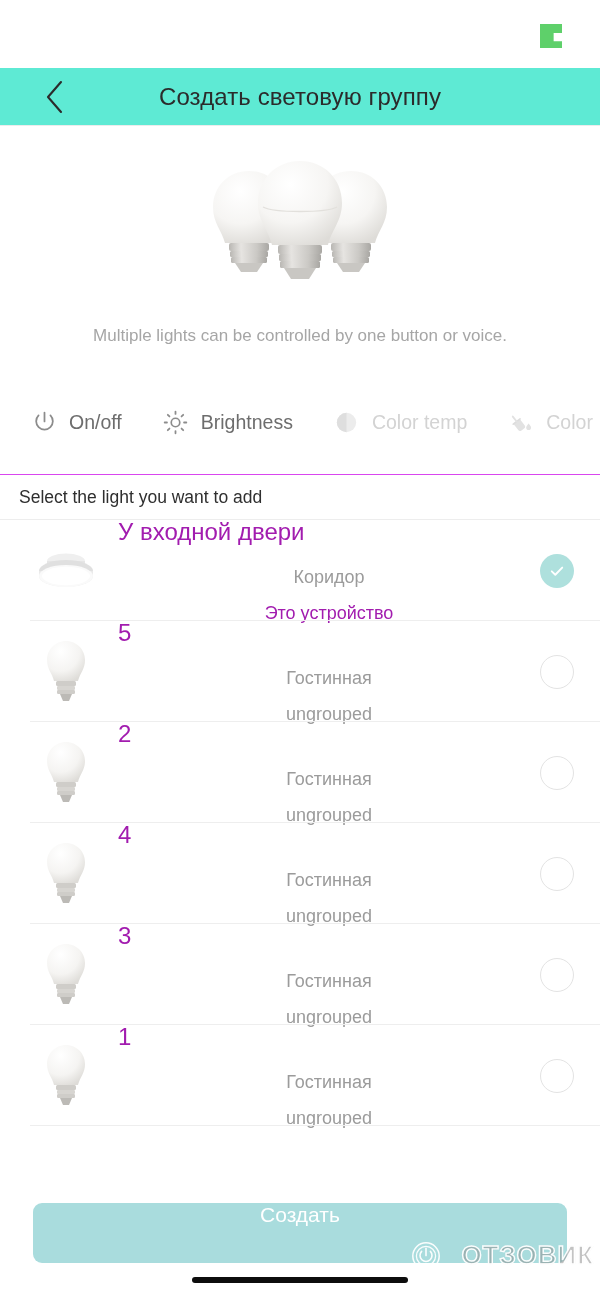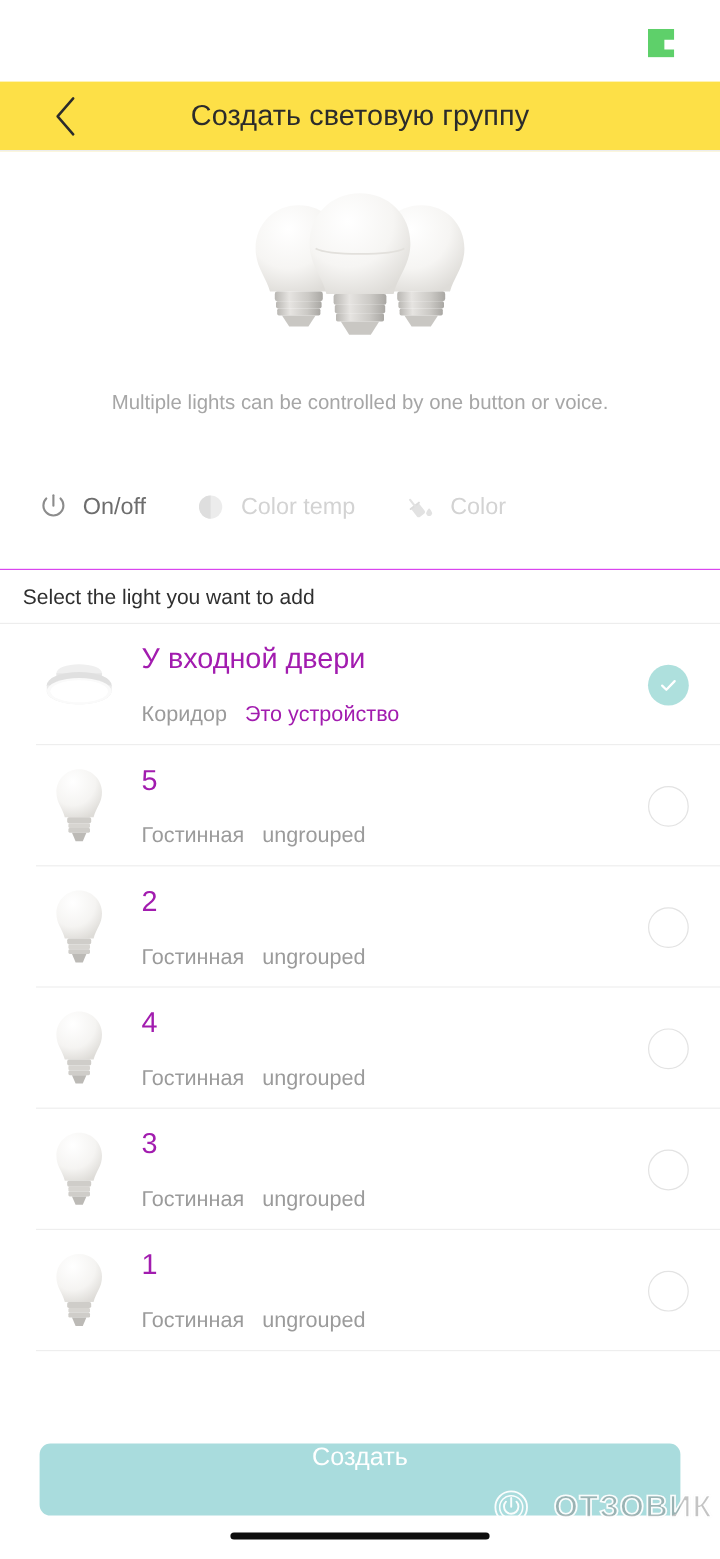--- a/index.html
+++ b/index.html
@@ -16,21 +16,21 @@
   .green-badge{
     position:absolute; right:38px; top:24px;
     width:22px; height:24px; background:#5ed06a;
     clip-path: polygon(0 0, 100% 0, 100% 38%, 62% 38%, 62% 72%, 100% 72%, 100% 100%, 0 100%);
   }
 
   
   .navbar{
     position:relative; height:58px; width:100%;
     display:flex; align-items:center; justify-content:center;
-    border-bottom:1px solid #ececec; background:#fde047;
+    border-bottom:1px solid #ececec; background:#5eead4;
   }
   .back-btn{
     position:absolute; left:38px; top:50%; transform:translateY(-50%);
     width:34px; height:34px; display:flex; align-items:center; justify-content:center;
     cursor:pointer;
   }
   .back-btn svg{ display:block; }
   .nav-title{
     font-size:24px; color:#2b2b2b; letter-spacing:.1px; font-weight:400;
   }
@@ -74,21 +74,21 @@
   .list{ width:100%; }
   .row{
     position:relative; display:flex; align-items:center;
     height:101px; padding:0 26px 0 30px;
   }
   .row .thumb{ width:72px; height:72px; flex:none; display:flex; align-items:center; justify-content:center; }
   .row .thumb svg{ display:block; }
   .row .info{ margin-left:16px; flex:1 1 auto; min-width:0; }
   .row .name{ font-size:24px; color:#a21caf; line-height:30px; font-weight:400; }
   .row .name.num{ font-size:24px; }
-  .row .sub{ margin-top:20px; display:flex; align-items:center; gap:15px; }
+  .row .sub{ margin-top:20px; display:flex; align-items:center; gap:15px;flex-direction:column; }
   .row .sub .room{ font-size:18px; color:#9b9b9b; }
   .row .sub .grp{ font-size:18px; color:#9b9b9b; }
   .row .sub .link{ font-size:18px; color:#a21caf; }
   .row .sep{
     position:absolute; left:30px; right:0; bottom:0; height:1px; background:#eeeeee;
   }
   .check{
     width:34px; height:34px; border-radius:50%; flex:none;
     display:flex; align-items:center; justify-content:center;
   }
@@ -196,20 +196,38 @@
     <div class="cap on">
       <span class="ic">
         <svg width="25" height="25" viewBox="0 0 24 24">
           <path d="M12 2.6 V11" fill="none" stroke="#8c8c8c" stroke-width="1.7" stroke-linecap="round"></path>
           <path d="M6.3 5.2 A8 8 0 1 0 17.7 5.2" fill="none" stroke="#8c8c8c" stroke-width="1.7" stroke-linecap="round"></path>
         </svg>
       </span>
       <span class="lbl">On/off</span>
     </div>
 
+    <div class="cap on">
+      <span class="ic">
+        <svg width="25" height="25" viewBox="0 0 24 24">
+          <circle cx="12" cy="12" r="4.1" fill="none" stroke="#8c8c8c" stroke-width="1.6"></circle>
+          <g stroke="#8c8c8c" stroke-width="1.7" stroke-linecap="round">
+            <path d="M12 1.6 V3.8"></path>
+              <path d="M12 20.2 V22.4"></path>
+            <path d="M1.6 12 H3.8"></path>
+              <path d="M20.2 12 H22.4"></path>
+            <path d="M4.6 4.6 L6.2 6.2"></path>
+              <path d="M17.8 17.8 L19.4 19.4"></path>
+            <path d="M19.4 4.6 L17.8 6.2"></path>
+              <path d="M6.2 17.8 L4.6 19.4"></path>
+          </g>
+        </svg>
+      </span>
+      <span class="lbl">Brightness</span>
+    </div>
 
     <div class="cap off">
       <span class="ic">
         <svg width="25" height="25" viewBox="0 0 24 24">
           <circle cx="12" cy="12" r="9.3" fill="#ececec"></circle>
           <path d="M12 2.7 A9.3 9.3 0 0 0 12 21.3 Z" fill="#dedede"></path>
         </svg>
       </span>
       <span class="lbl">Color temp</span>
     </div>

